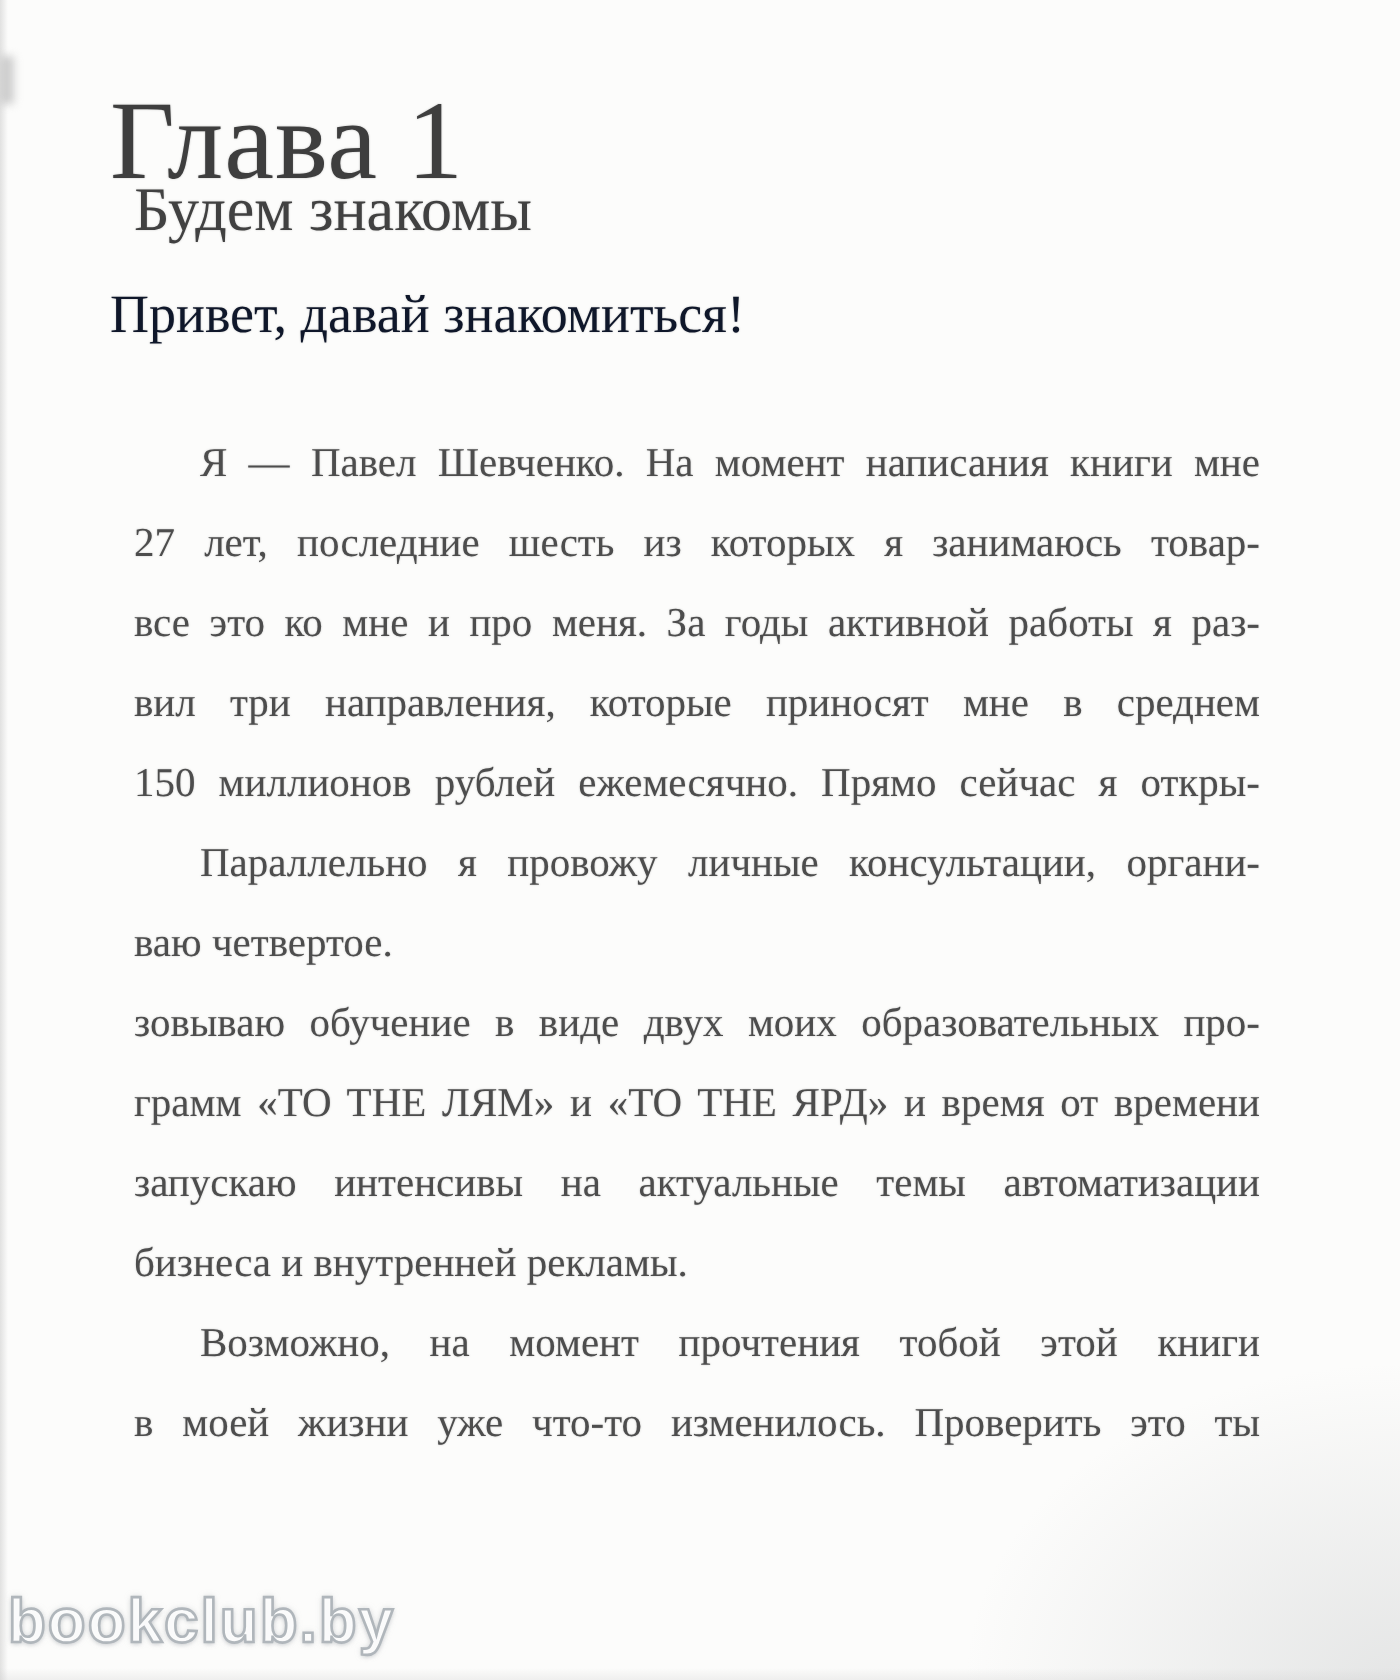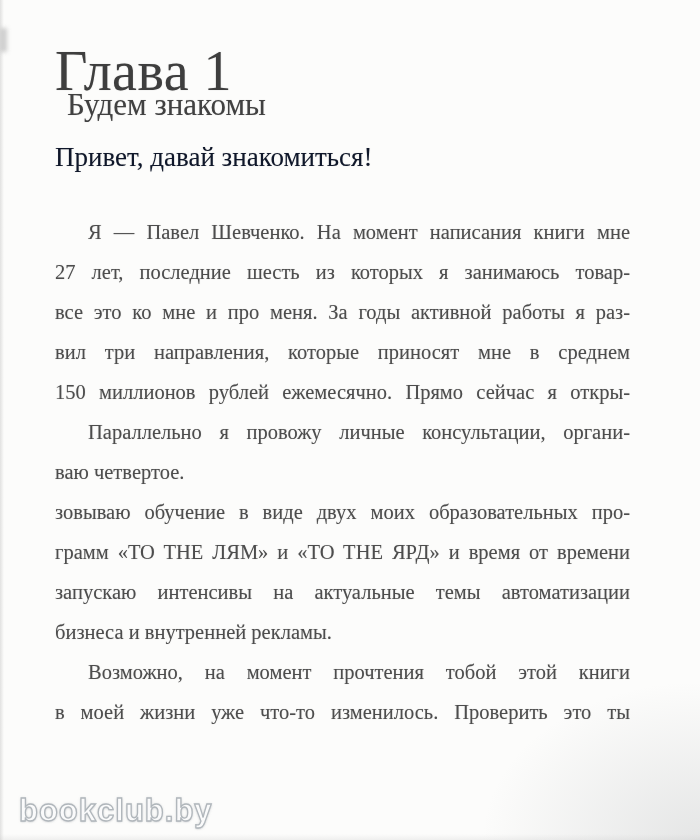--- a/index.html
+++ b/index.html
@@ -91,41 +91,41 @@
     line-height: 40px;
     color: #4d4d4d;
     text-shadow: 0 0 1px rgba(90,90,90,0.35);
   }
   .bline {
     text-align: justify;
     text-align-last: justify;
     height: 40px;
     overflow: hidden;
     white-space: nowrap;
+    margin-left: 12px;
   }
   .bline.last {
     text-align-last: left;
   }
   .bline.ind {
     text-indent: 33px;
   }
   
   .watermark {
     position: absolute;
     left: 4px;
     top: 793px;
     font-family: "Liberation Sans", "DejaVu Sans", sans-serif;
     font-size: 31px;
     font-weight: 700;
     letter-spacing: 1px;
     color: rgba(255,255,255,0.92);
     -webkit-text-stroke: 1.3px #b0b6bb;
     text-shadow: 0 0 3px rgba(160,166,172,0.55), 0 1px 2px rgba(160,166,172,0.4);
     white-space: nowrap;
-    margin-left: 15px;
   }
 </style>
 </head>
 <body>
 
 <div class="page">
 
   <div class="edge-left"></div>
   <div class="smudge-top-left"></div>
   <div class="shade-bottom-right"></div>

